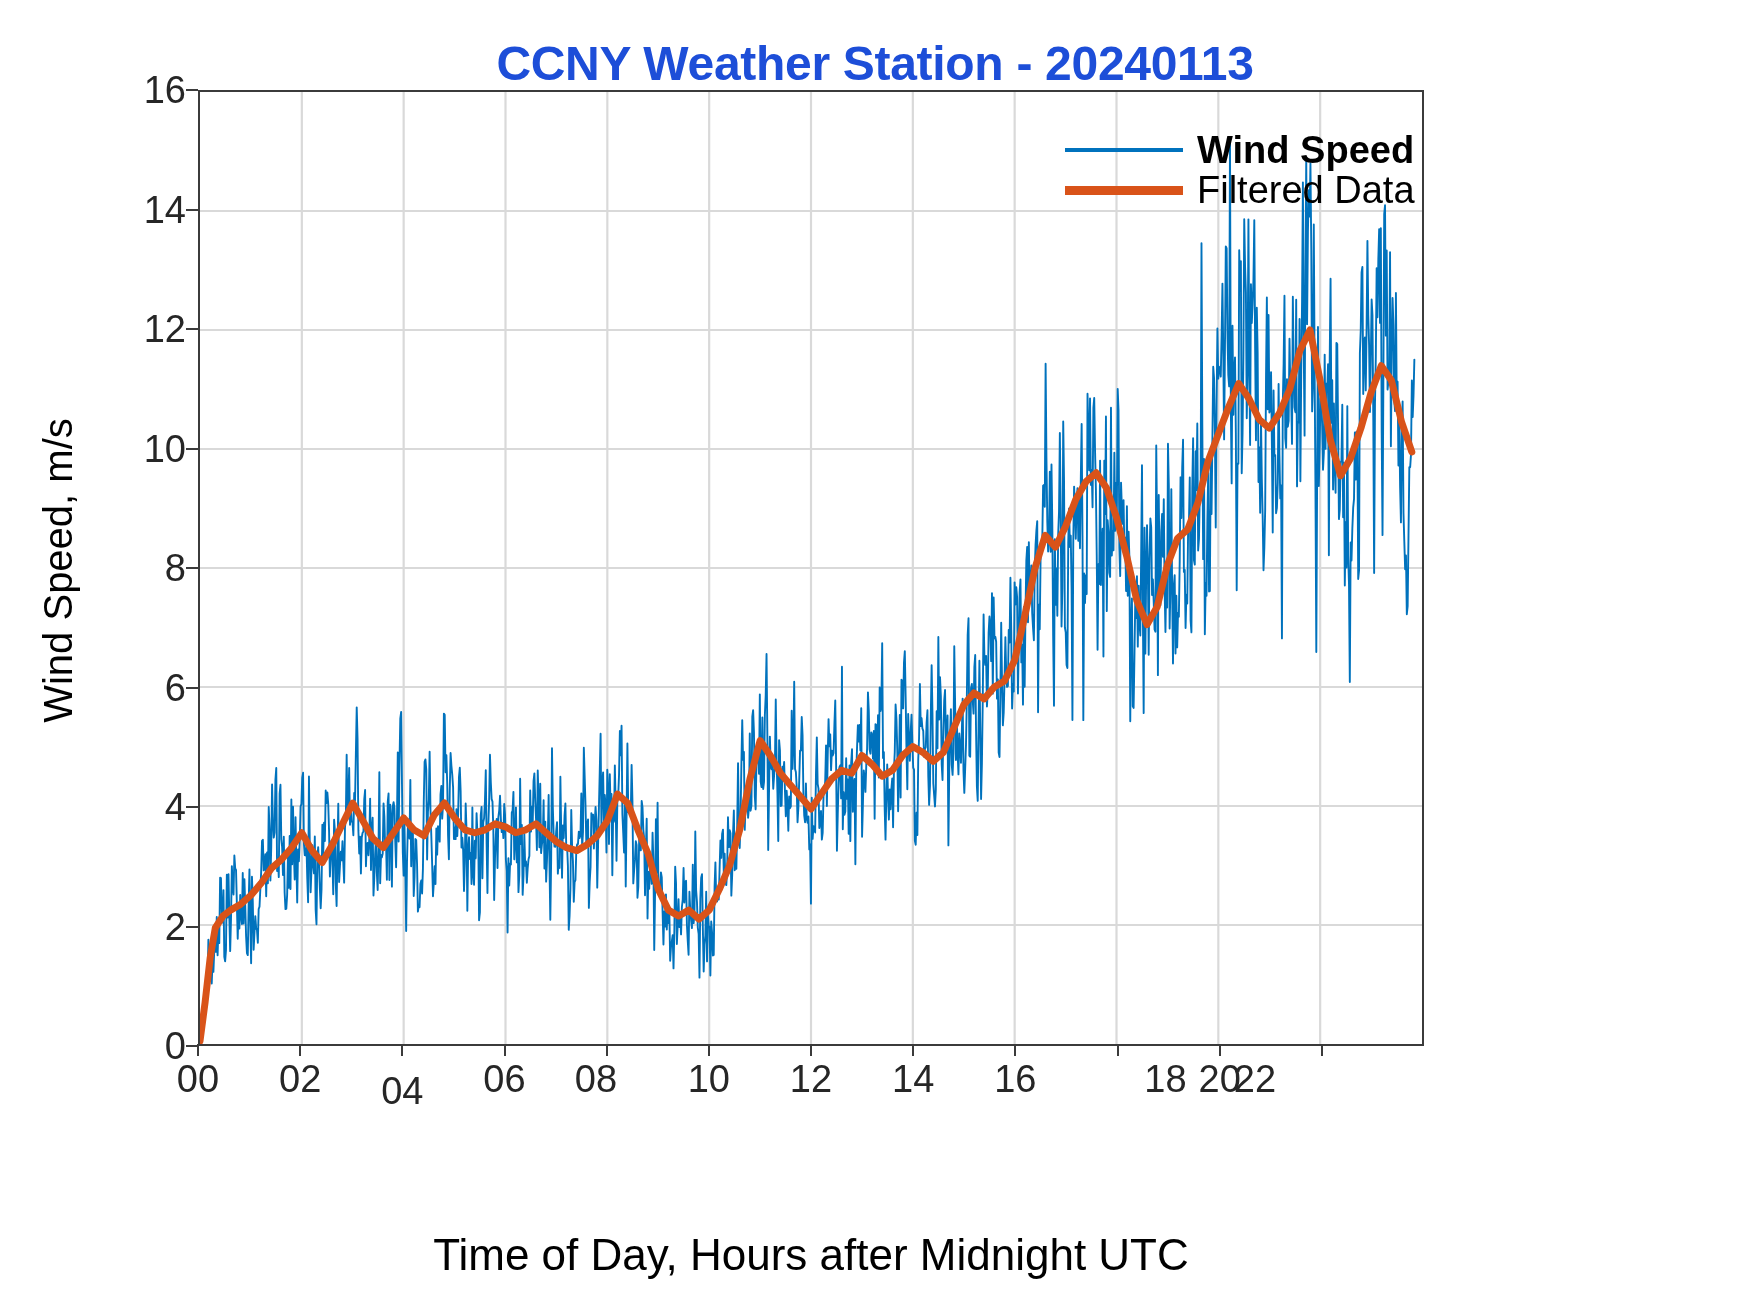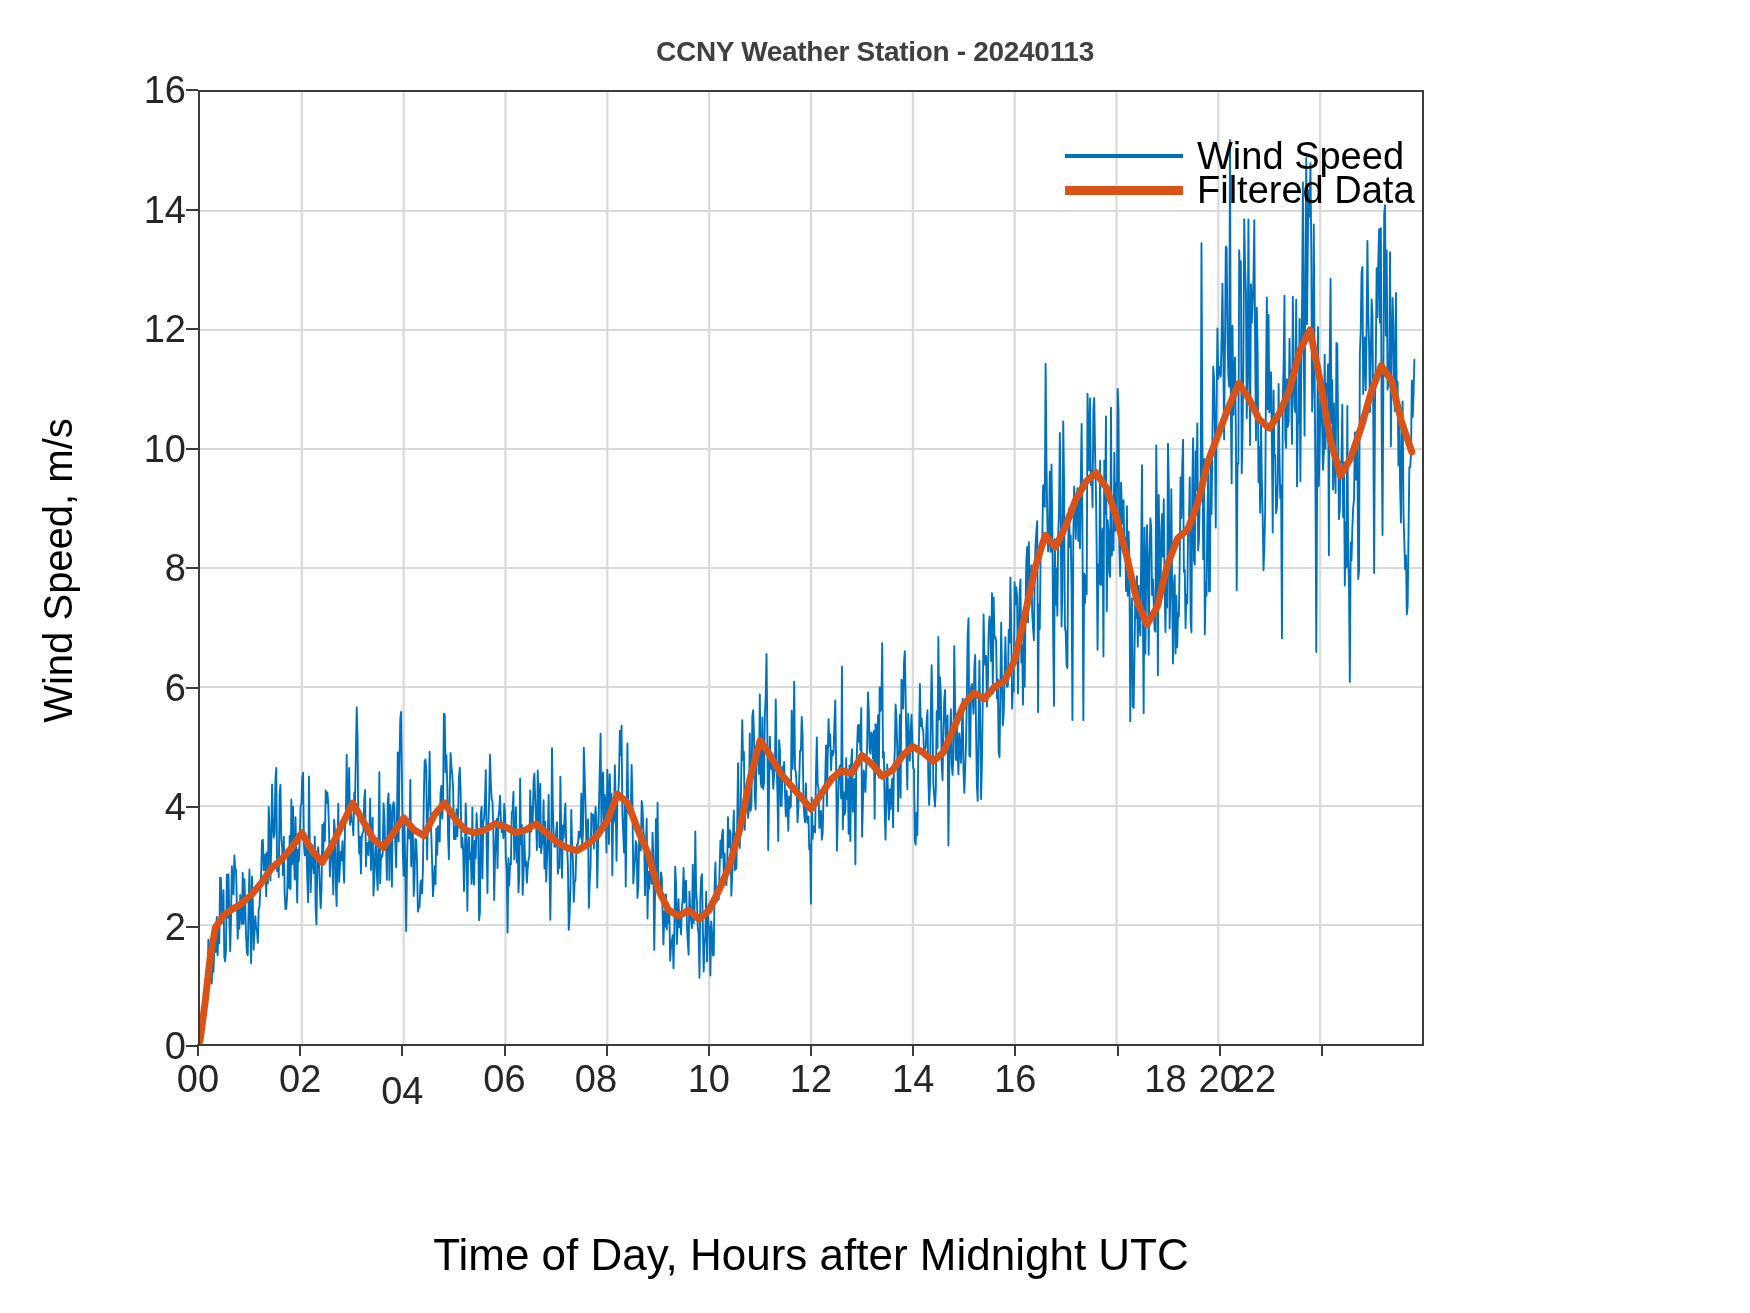--- a/index.html
+++ b/index.html
@@ -18,23 +18,23 @@
     overflow: hidden;
   }
   
   #chart-title {
     position: absolute;
     left: 0;
     top: 36px;
     width: 1750px;
     text-align: center;
     font-family: "Liberation Sans", sans-serif;
-    font-size: 28px;
+    font-size: 48px;
     font-weight: bold;
-    color: #404040;
+    color: #1d4ed8;
     letter-spacing: -0.3px;
     white-space: nowrap;
   }
   
   #plot-area {
     position: absolute;
     left: 198px;
     top: 90px;
     width: 1226px;
     height: 956px;
@@ -233,21 +233,21 @@
       <div class="tick-mark-x" style="left: 1020.67px; top: -14px; bottom: auto;"></div>
       <div class="xtick-label" style="left: 1057px; text-align: right;">22</div>
       <div class="tick-mark-x" style="left: 1122.83px; top: -14px; bottom: auto;"></div>
     </div>
 
   <div id="xaxis-title">Time of Day, Hours after Midnight UTC</div>
 
   <div id="yaxis-title">Wind Speed, m/s</div>
 
   <div id="legend">
-      <div class="legend-row" style="top: 16px;">
+      <div class="legend-row" style="top: 10px; font-weight: bold;">
         <div class="legend-sample" style="background: rgb(0, 114, 189);"></div>
         <span class="legend-text">Wind Speed</span>
       </div>
       <div class="legend-row" style="top: 50px;">
         <div class="legend-sample thick" style="background: rgb(217, 83, 25);"></div>
         <span class="legend-text">Filtered Data</span>
       </div>
     </div>
 
 </div>

